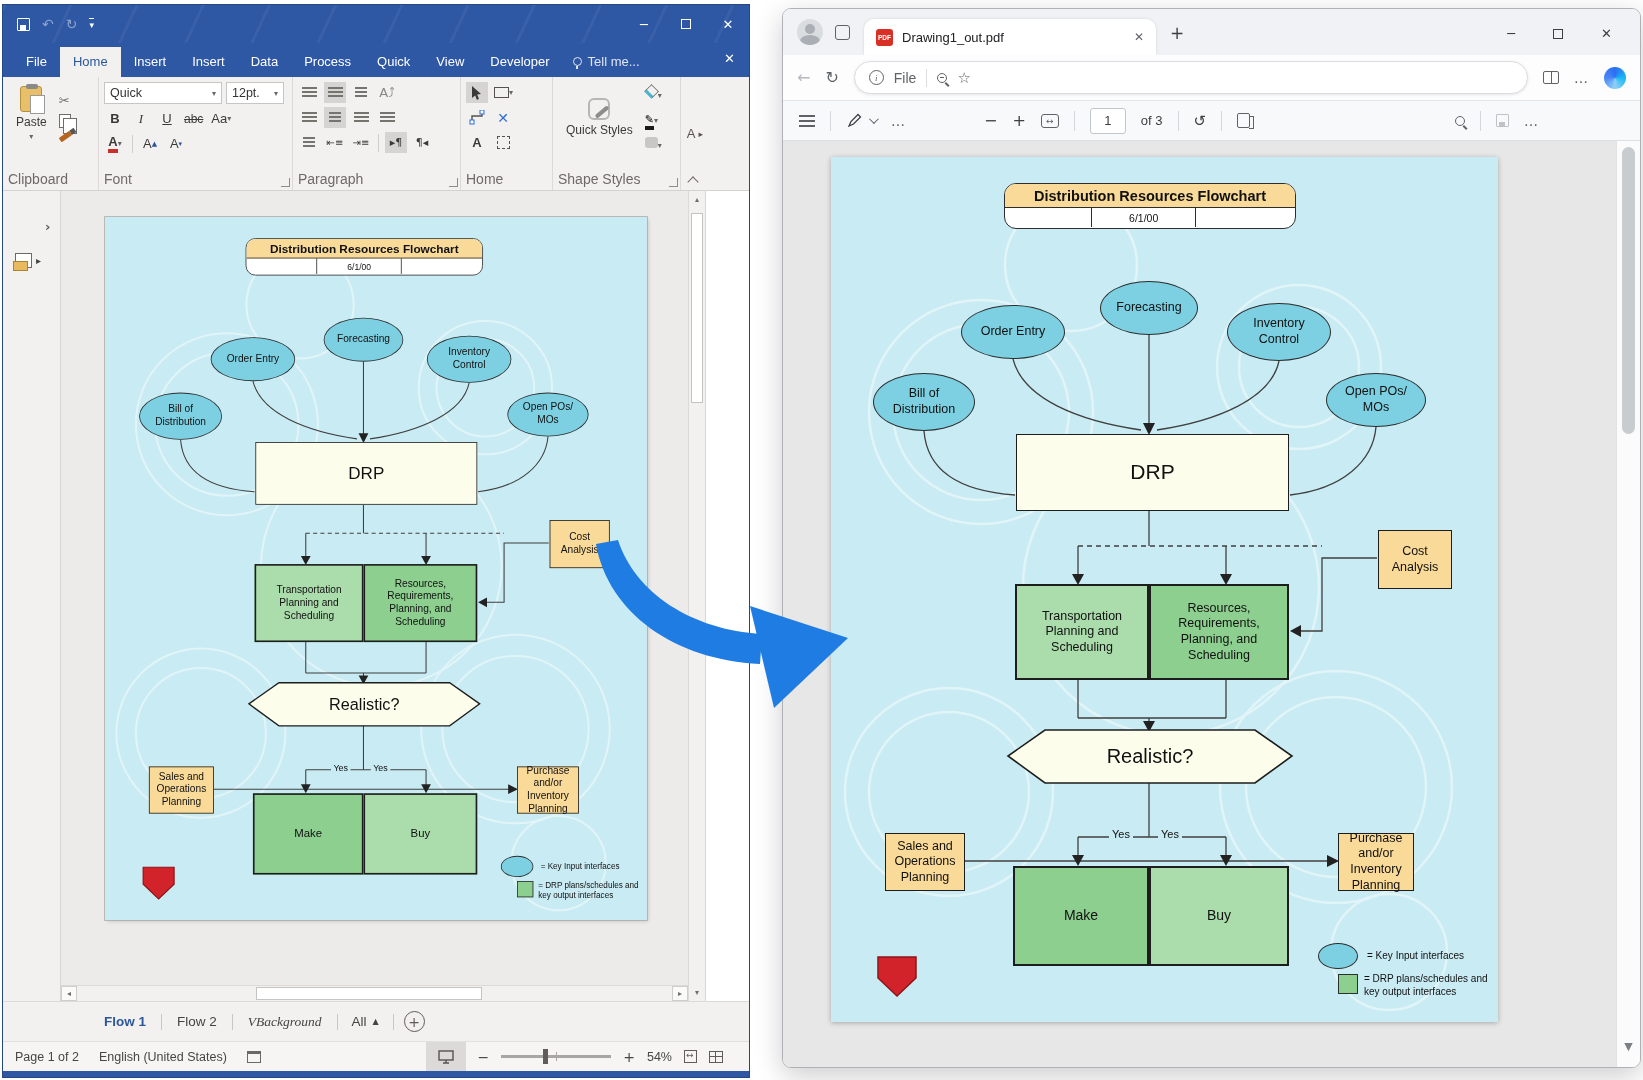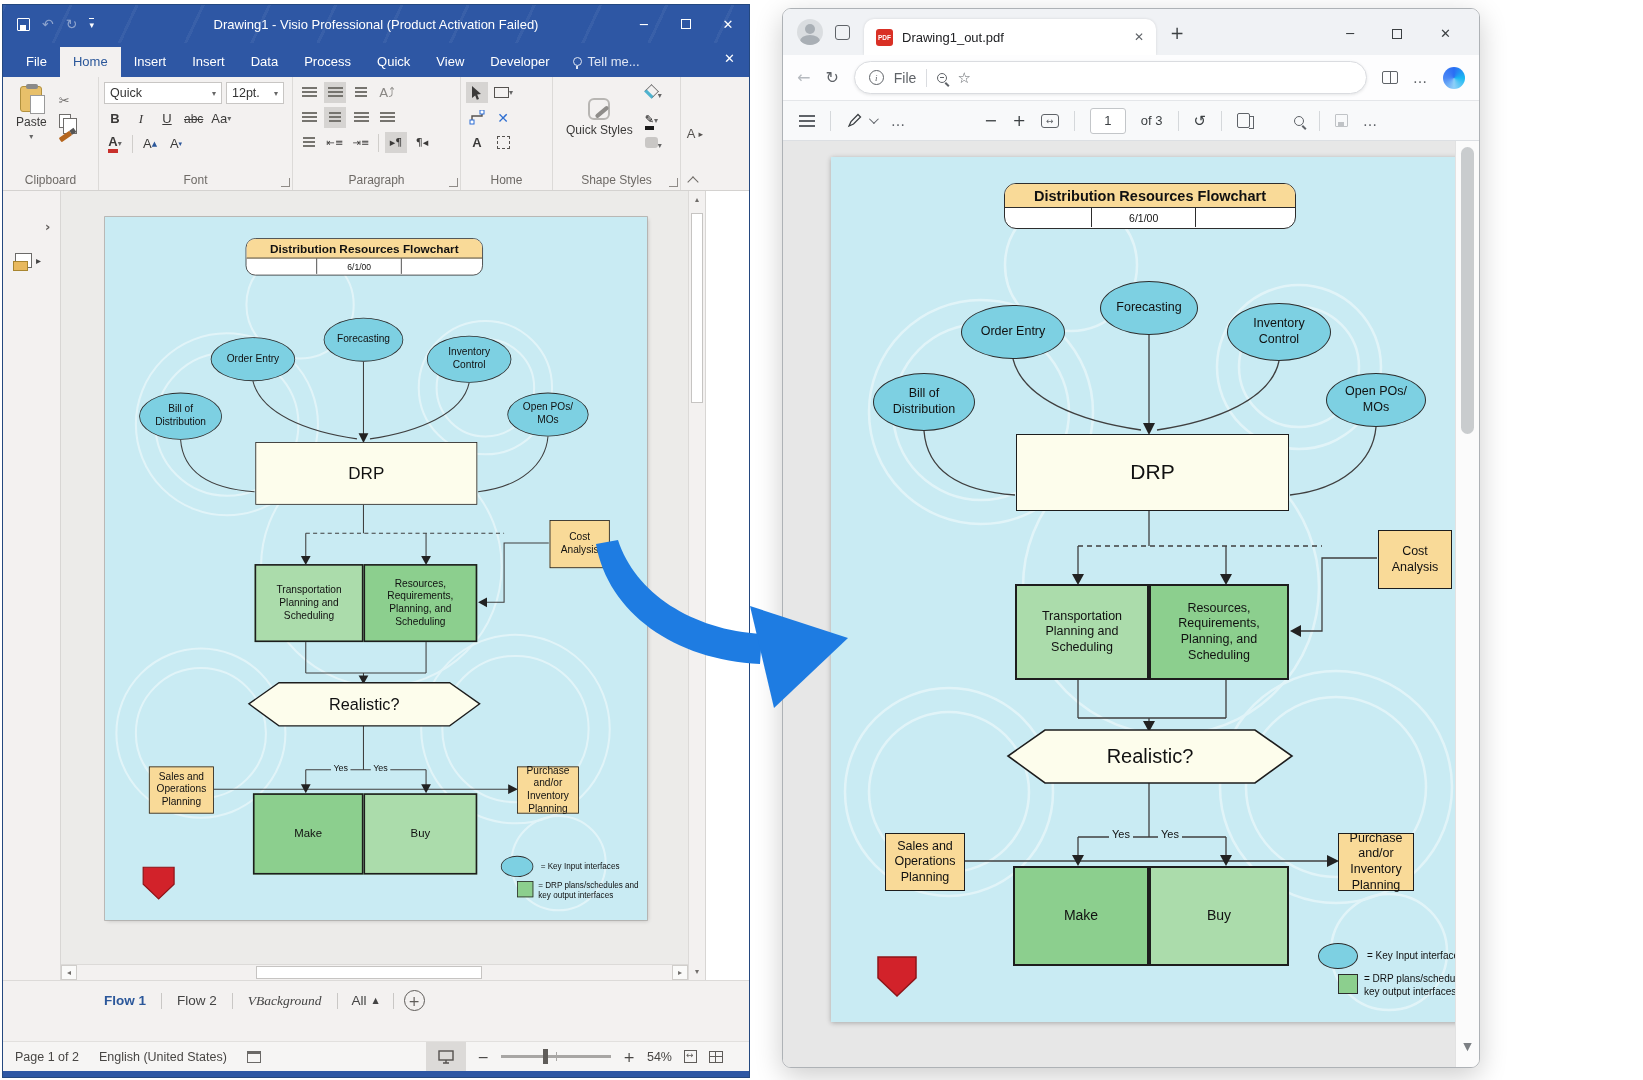--- a/index.html
+++ b/index.html
@@ -26,21 +26,21 @@
   .v-tab { padding:7px 13px 8px; font-size:13px; color:#fff; }
   .v-tab.active { background:#f3f1f0; color:var(--c-accent,#2b579a); }
   .tellme { display:flex; align-items:center; gap:6px; color:#dfe6f3; font-size:13px; padding:7px 10px 8px; }
   .bulb { width:9px; height:9px; border:1.3px solid #dfe6f3; border-radius:50%; position:relative; display:inline-block; }
   .bulb:after { content:""; position:absolute; left:2.5px; top:8px; width:2px; height:3px; background:#dfe6f3; }
   .tabrow-close { position:absolute; right:14px; top:8px; color:#fff; font-size:13px; }
 
   
   .v-ribbon { height:114px; background:#f3f1f0; border-bottom:1px solid #d4d2d0; display:flex; position:relative; flex:0 0 auto; }
   .rgroup { display:flex; flex-direction:column; padding:3px 5px 0; border-right:1px solid #dcdad8; position:relative; }
-  .rgroup-label { margin-top:auto; text-align:center; font-size:12px; color:#6e6a66; padding:1px 0 3px; }
+  .rgroup-label { margin-top:auto; font-size:14px; color:#6e6a66; padding:1px 0 3px; }
   .dlg { position:absolute; right:2px; bottom:3px; width:9px; height:9px; border-right:1.2px solid #8f8b87; border-bottom:1.2px solid #8f8b87; }
   .rrow { display:flex; align-items:center; gap:4px; margin:2px 0; }
   .rbtn { min-width:22px; height:21px; display:flex; align-items:center; justify-content:center; font-size:13px; color:#3b3a39; padding:0 2px; }
   .rbtn.sel { background:#d6d4d2; }
   .combo { height:22px; background:#fff; border:1px solid #c8c6c4; display:flex; align-items:center; font-size:12.5px; color:#333; padding:0 5px; justify-content:space-between; }
   .caret { font-size:8px; color:#666; }
   .bigbtn { display:flex; flex-direction:column; align-items:center; justify-content:flex-start; padding:4px 8px; font-size:12px; color:#3b3a39; gap:3px; }
   .clip-icon { width:22px; height:26px; background:#e8c06a; border:1px solid #b2913e; border-radius:3px; position:relative; }
   .clip-icon:before { content:""; position:absolute; left:5px; top:-3px; width:12px; height:5px; background:#8a8a8a; border-radius:2px; }
   .clip-icon:after { content:""; position:absolute; right:-4px; bottom:-3px; width:13px; height:17px; background:#fff; border:1px solid #9a9a9a; }
@@ -84,34 +84,34 @@
 
   .pagetabs { height:40px; background:#f3f1f0; border-top:1px solid #dcdad8; display:flex; align-items:center; padding-left:86px; font-size:13.5px; color:#444; flex:0 0 auto; }
   .ptab { padding:0 15px; }
   .ptab.active { color:var(--c-accent,#2b579a); font-weight:bold; }
   .ptab.vbg { font-style:italic; font-family:"Liberation Serif",serif; }
   .ptab-sep { width:1px; height:16px; background:#c9c7c5; }
   .alltab { padding:0 14px; display:flex; align-items:center; gap:6px; }
   .alltab .tri { font-size:8px; }
   .addpage { width:21px; height:21px; border:1.6px solid #5f5c59; border-radius:50%; display:flex; align-items:center; justify-content:center; font-size:14px; color:#5f5c59; margin-left:10px; }
 
-  .statusbar { height:30px; background:#f6f5f4; border-top:1px solid #e2e0de; display:flex; align-items:center; font-size:12.5px; color:#484644; padding-left:12px; gap:20px; flex:0 0 auto;margin-top:21px; }
+  .statusbar { height:30px; background:#f6f5f4; border-top:1px solid #e2e0de; display:flex; align-items:center; font-size:12.5px; color:#484644; padding-left:12px; gap:20px; flex:0 0 auto; }
   .status-ic { width:14px; height:12px; border:1.3px solid #6b6967; background:linear-gradient(#6b6967 2px, transparent 2px); }
   .status-right { margin-left:auto; display:flex; align-items:center; gap:12px; margin-right:26px; }
   .presenter { width:40px; height:30px; background:#dcdad8; display:flex; align-items:center; justify-content:center; }
   .slider { width:110px; height:3px; background:#a8a6a4; position:relative; }
   .slider .tick { position:absolute; left:50%; top:-3px; width:1px; height:9px; background:#a8a6a4; }
   .slider .thumb { position:absolute; left:38%; top:-6px; width:5px; height:15px; background:#5f5c59; }
   .fitic { width:13px; height:13px; border:1.3px solid #5f5c59; position:relative; }
   .fitic:after { content:"\2194"; position:absolute; left:1px; top:-1px; font-size:9px; color:#5f5c59; font-family:"DejaVu Sans"; }
   .gridic { width:14px; height:12px; border:1.3px solid #5f5c59; background:linear-gradient(90deg, transparent 5px, #5f5c59 5px, #5f5c59 6.3px, transparent 6.3px), linear-gradient(transparent 4px, #5f5c59 4px, #5f5c59 5.3px, transparent 5.3px); }
   .bluebar { height:6px; background:var(--c-titlebar,#2e57a4); flex:0 0 auto; }
 
   
-  .window-edge { position:absolute; left:782px; top:8px; width:698px; height:1060px; background:#fff; border:1px solid #aeb2b6;
+  .window-edge { position:absolute; left:782px; top:8px; width:859px; height:1060px; background:#fff; border:1px solid #aeb2b6;
     border-radius:9px; box-shadow:0 8px 28px rgba(0,0,0,.20); display:flex; flex-direction:column; overflow:hidden; }
   .e-tabstrip { height:46px; background:#f0f2f5; display:flex; align-items:flex-end; padding:0 10px; flex:0 0 auto; }
   .avatar { width:26px; height:26px; border-radius:50%; background:#dadde0; position:relative; margin:0 10px 10px 4px; overflow:hidden; }
   .avatar:before { content:""; position:absolute; left:8px; top:5px; width:10px; height:10px; border-radius:50%; background:#a9afb5; }
   .avatar:after { content:""; position:absolute; left:3px; top:16px; width:20px; height:12px; border-radius:50%; background:#a9afb5; }
   .tabgroups-ic { width:15px; height:15px; border:1.5px solid #5f6368; border-radius:3px; position:relative; margin:0 14px 15px 2px; background:#f0f2f5; }
   .tabgroups-ic:before { content:""; position:absolute; left:3px; top:-6px; width:15px; height:15px; border:1.5px solid #5f6368; border-radius:3px; z-index:-1; }
   .e-tab { height:36px; width:292px; background:#fff; border-radius:10px 10px 0 0; display:flex; align-items:center; gap:9px; padding:0 12px; font-size:13px; color:#202124; box-shadow:0 0 3px rgba(0,0,0,.12); }
   .pdfbadge { width:17px; height:17px; background:#d93025; border-radius:3px; color:#fff; font-size:6.5px; font-weight:bold; display:flex; align-items:center; justify-content:center; flex:0 0 auto; }
   .e-tab .ttl { flex:1; white-space:nowrap; overflow:hidden; }
@@ -187,21 +187,20 @@
 <body>
 
 <div class="window-visio">
   <div class="v-titlebar">
     <div class="qat">
       <span class="disk"></span>
       <span class="dim glyph">↶</span>
       <span class="dim glyph">↻</span>
       <span class="qmore glyph">▾</span>
     </div>
-    <div class="v-title">Drawing1 - Visio Professional (Product Activation Failed)</div>
     <div class="winbtns">
       <span class="winbtn glyph">─</span>
       <span class="winbtn">
           <span class="maxbox"></span>
         </span>
       <span class="winbtn glyph">✕</span>
     </div>
   </div>
 
   <div class="v-tabrow">

